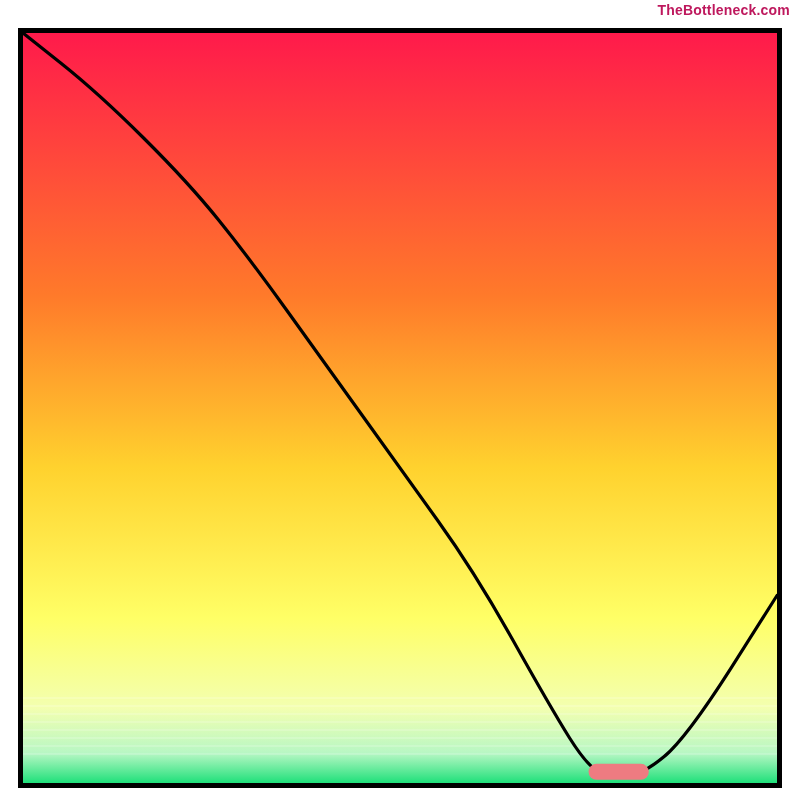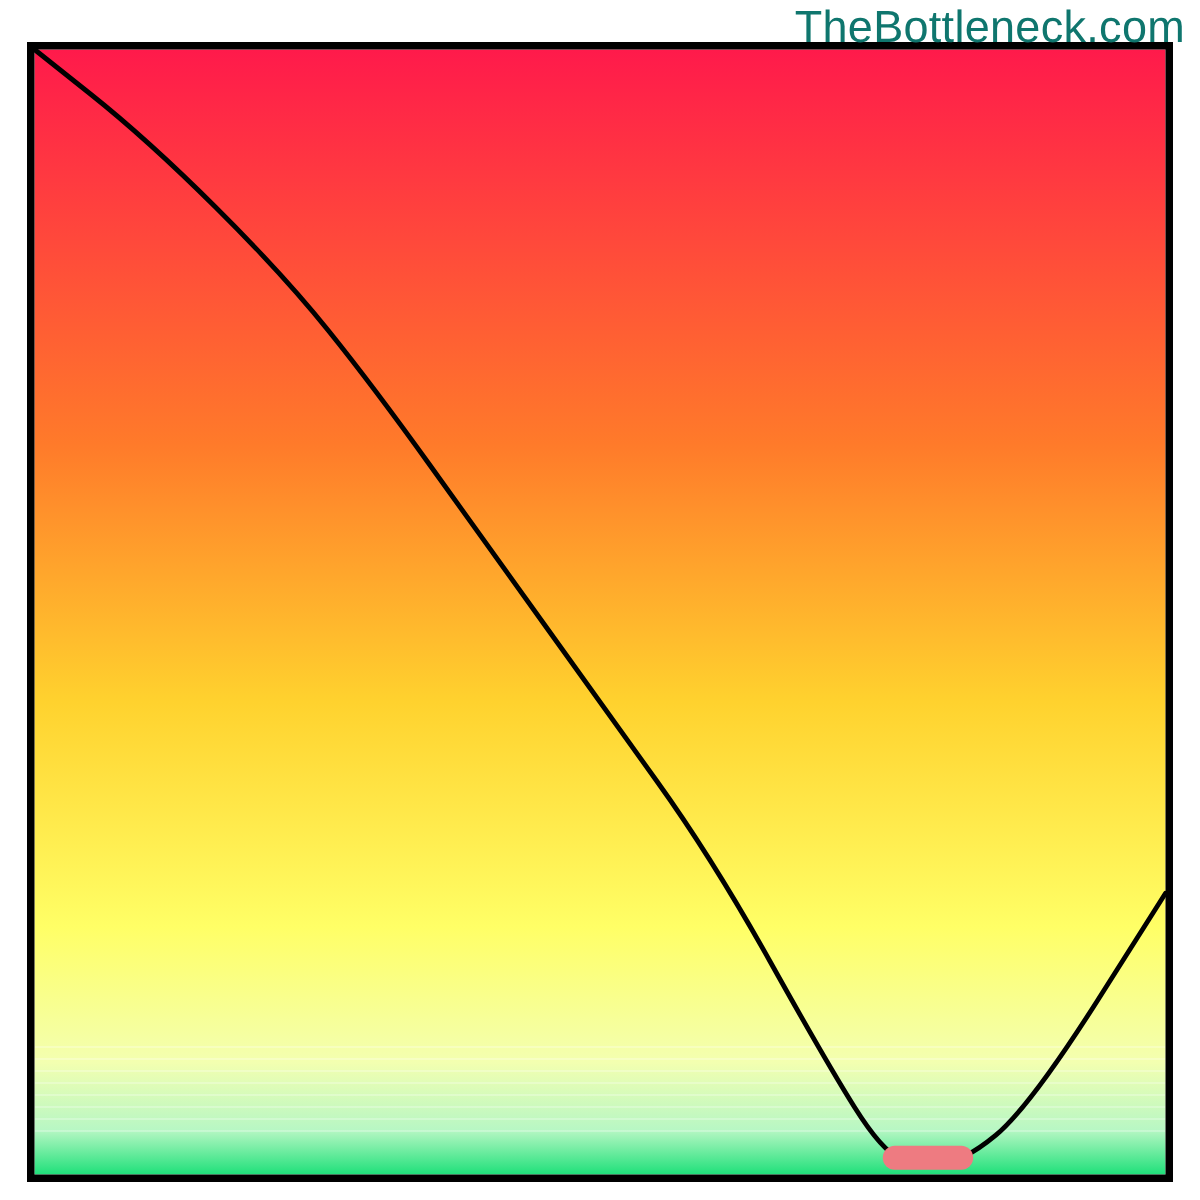--- a/index.html
+++ b/index.html
@@ -13,23 +13,23 @@
   }
   .wrap {
     position: relative;
     width: 800px;
     height: 800px;
   }
   .watermark {
     position: absolute;
     top: 2px;
     right: 10px;
-    font-size: 30px;
-    font-weight: 400;
-    color: #0f766e;
+    font-size: 14px;
+    font-weight: 700;
+    color: #be185d;
     letter-spacing: 0.2px;
     z-index: 5;
   }
   .plot-frame {
     position: absolute;
     left: 18px;
     top: 28px;
     width: 764px;
     height: 760px;
     background: #ffffff;

